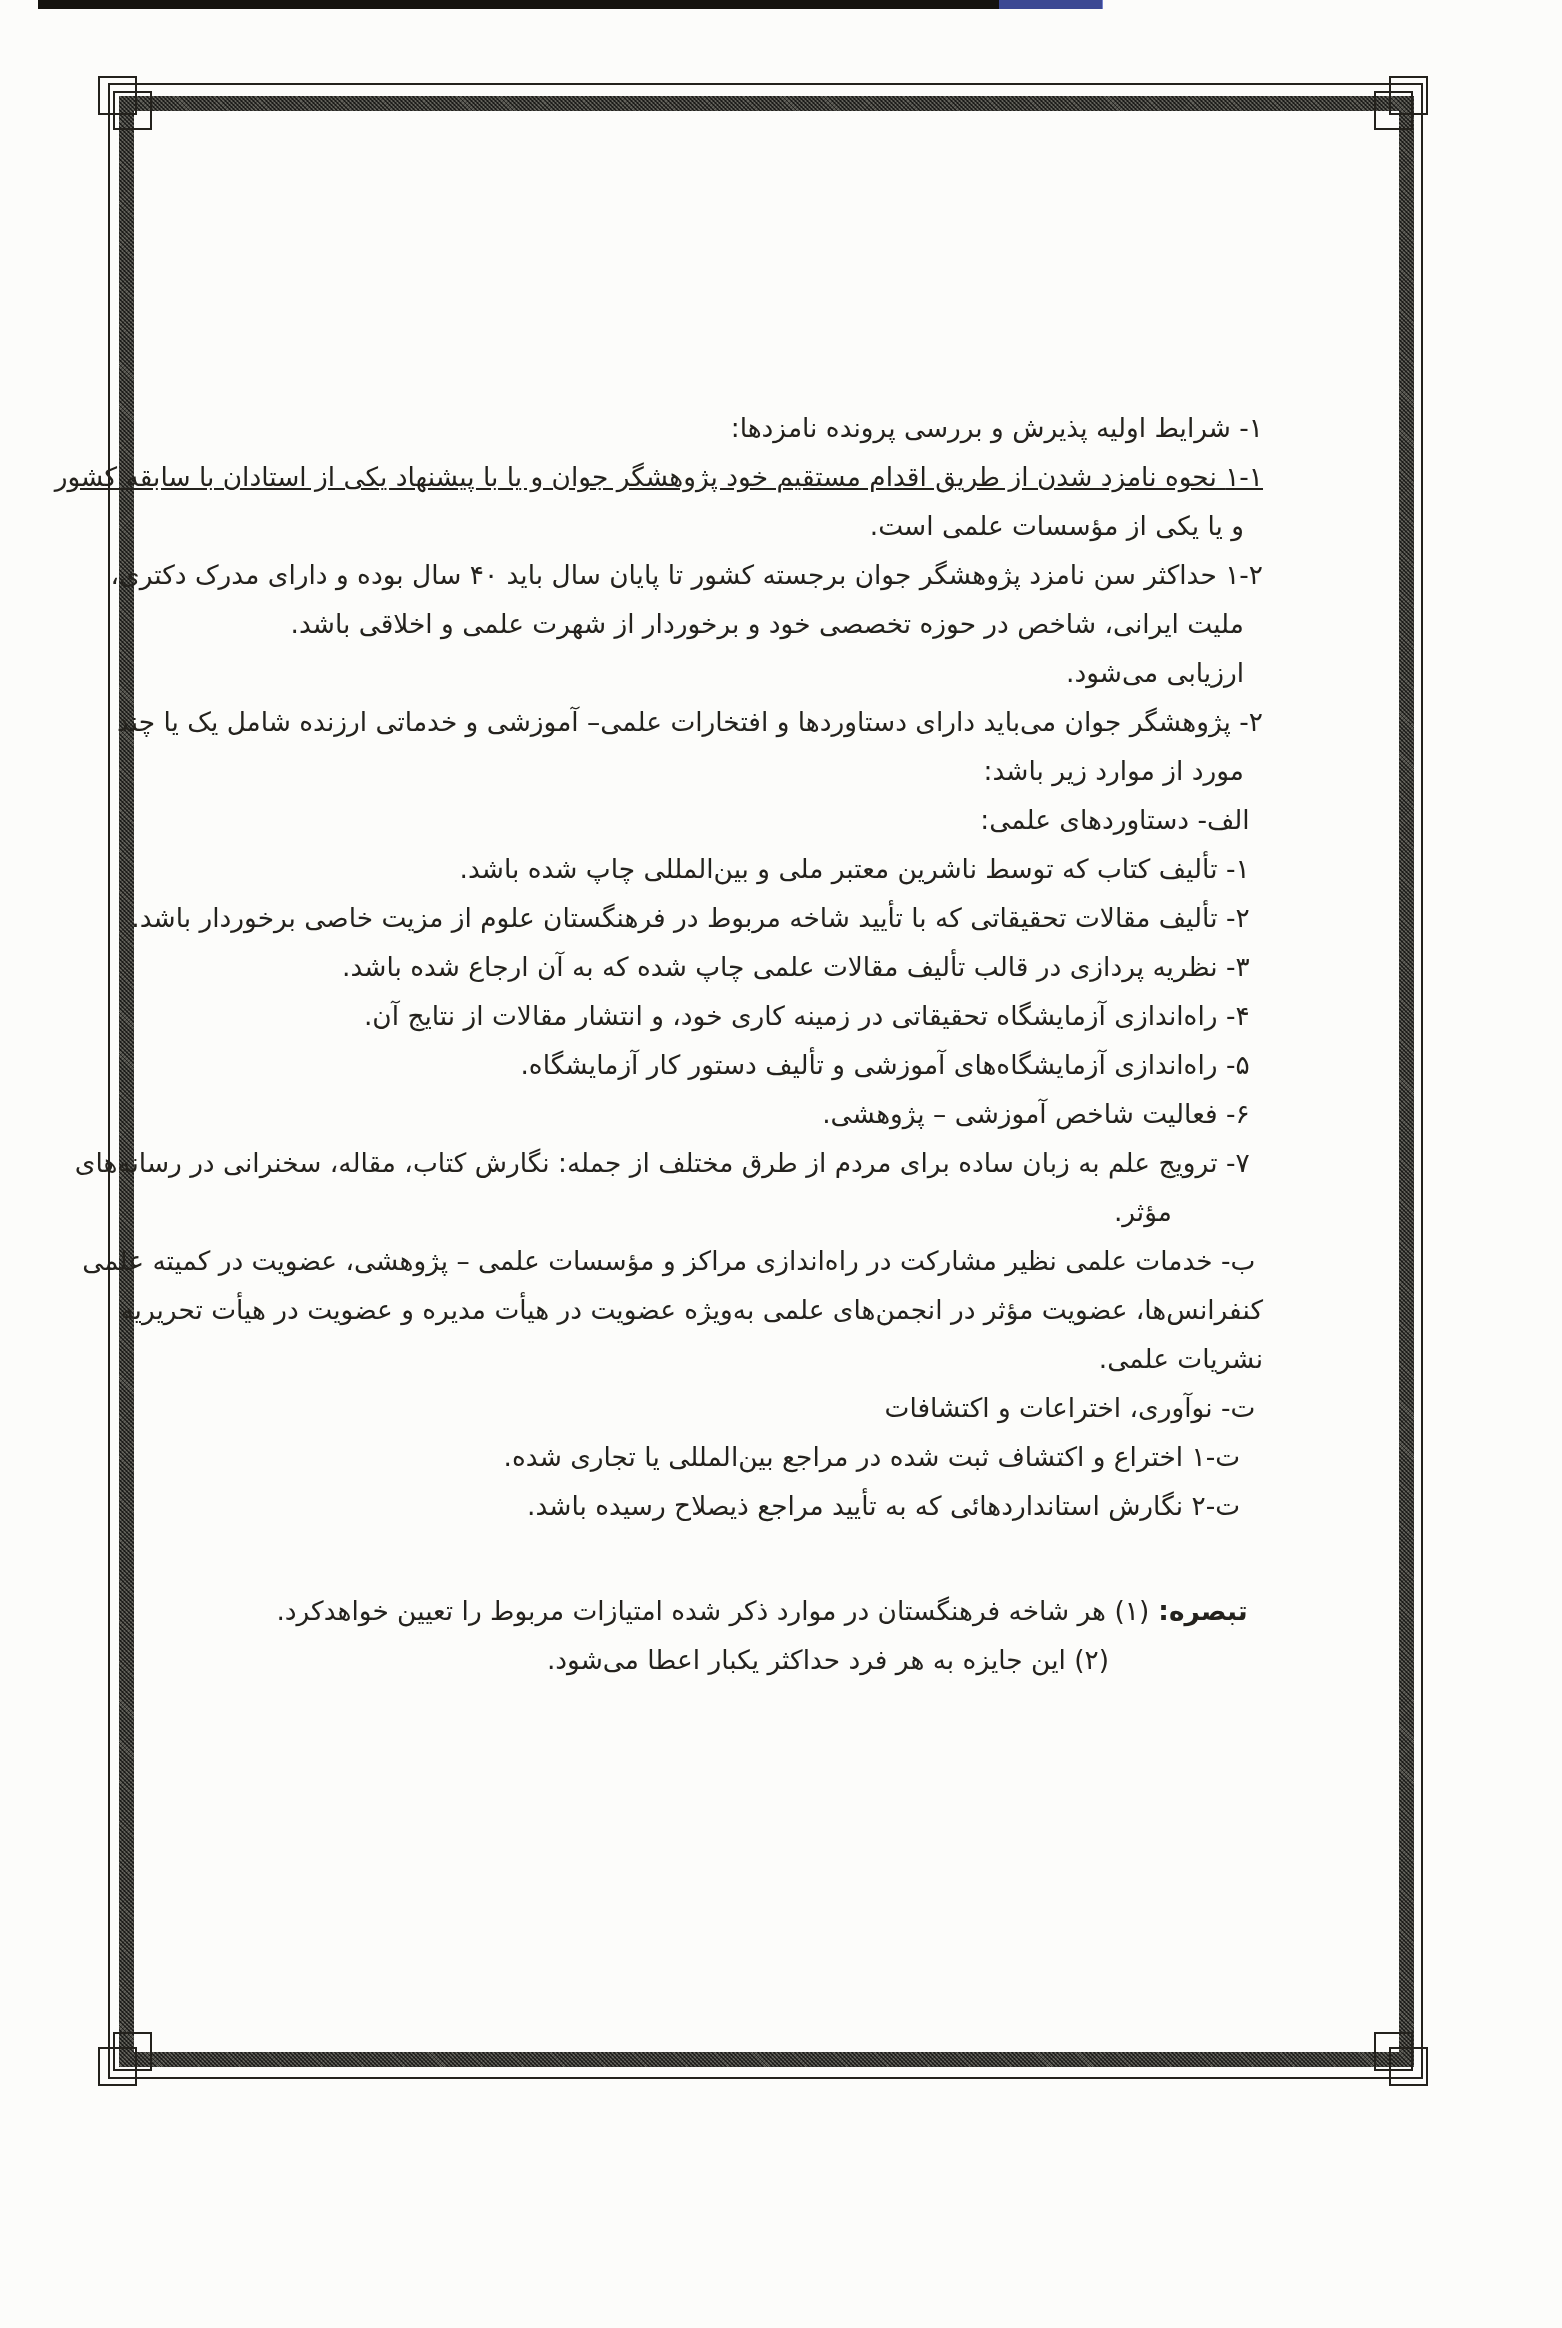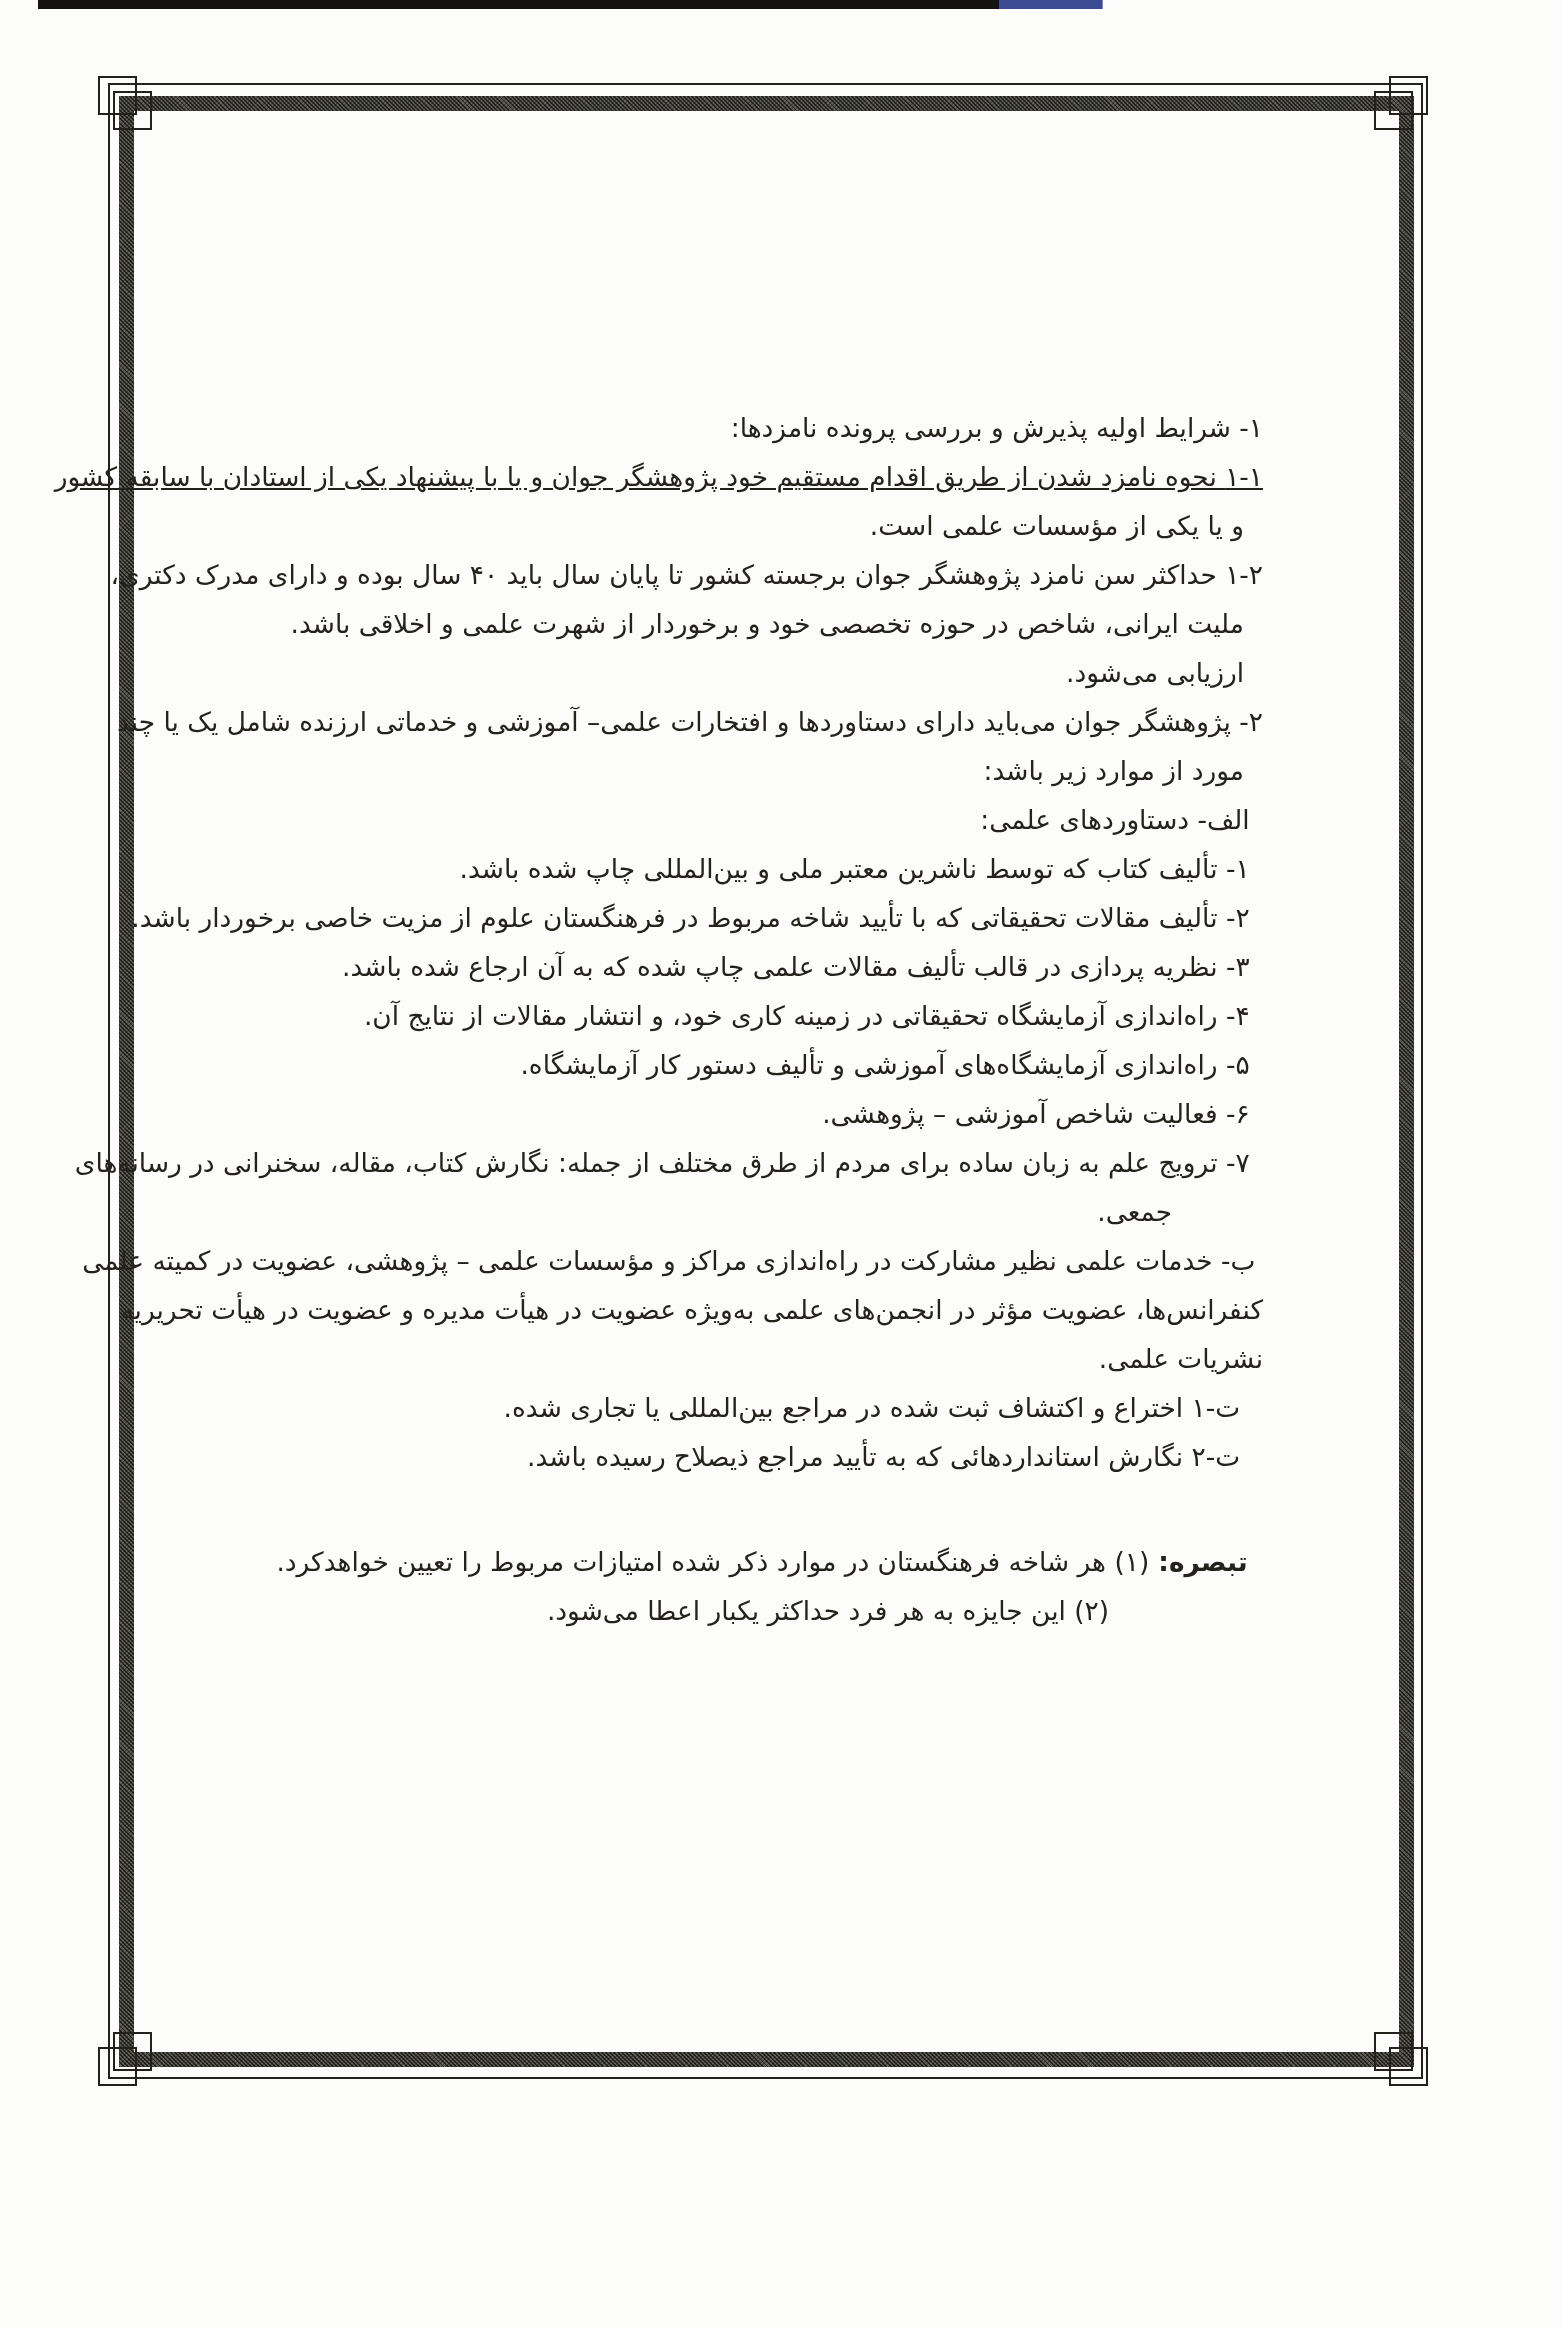--- a/index.html
+++ b/index.html
@@ -96,24 +96,25 @@
       <div class="doc-line" style="padding-right: 0px;">۲- پژوهشگر جوان می‌باید دارای دستاوردها و افتخارات علمی– آموزشی و خدماتی ارزنده شامل یک یا چند</div>
       <div class="doc-line" style="padding-right: 19px;">مورد از موارد زیر باشد:</div>
       <div class="doc-line" style="padding-right: 13.4px;">الف- دستاوردهای علمی:</div>
       <div class="doc-line" style="padding-right: 13.4px;">۱- تألیف کتاب که توسط ناشرین معتبر ملی و بین‌المللی چاپ شده باشد.</div>
       <div class="doc-line" style="padding-right: 13.4px;">۲- تألیف مقالات تحقیقاتی که با تأیید شاخه مربوط در فرهنگستان علوم از مزیت خاصی برخوردار باشد.</div>
       <div class="doc-line" style="padding-right: 13.4px;">۳- نظریه پردازی در قالب تألیف مقالات علمی چاپ شده که به آن ارجاع شده باشد.</div>
       <div class="doc-line" style="padding-right: 13.4px;">۴- راه‌اندازی آزمایشگاه تحقیقاتی در زمینه کاری خود، و انتشار مقالات از نتایج آن.</div>
       <div class="doc-line" style="padding-right: 13.4px;">۵- راه‌اندازی آزمایشگاه‌های آموزشی و تألیف دستور کار آزمایشگاه.</div>
       <div class="doc-line" style="padding-right: 13.4px;">۶- فعالیت شاخص آموزشی – پژوهشی.</div>
       <div class="doc-line" style="padding-right: 13.4px;">۷- ترویج علم به زبان ساده برای مردم از طرق مختلف از جمله: نگارش کتاب، مقاله، سخنرانی در رسانه‌های</div>
-      <div class="doc-line" style="padding-right: 91px;">جمعی.</div>
+      <div class="doc-line" style="padding-right: 91px;">مؤثر.</div>
       <div class="doc-line" style="padding-right: 7.7px;">ب- خدمات علمی نظیر مشارکت در راه‌اندازی مراکز و مؤسسات علمی – پژوهشی، عضویت در کمیته علمی</div>
       <div class="doc-line" style="padding-right: 0px;">کنفرانس‌ها، عضویت مؤثر در انجمن‌های علمی به‌ویژه عضویت در هیأت مدیره و عضویت در هیأت تحریریه</div>
       <div class="doc-line" style="padding-right: 0px;">نشریات علمی.</div>
+      <div class="doc-line" style="padding-right: 7.7px;">ت- نوآوری، اختراعات و اکتشافات</div>
       <div class="doc-line" style="padding-right: 23px;">ت-۱ اختراع و اکتشاف ثبت شده در مراجع بین‌المللی یا تجاری شده.</div>
       <div class="doc-line" style="padding-right: 23px;">ت-۲ نگارش استانداردهائی که به تأیید مراجع ذیصلاح رسیده باشد.</div>
       <div class="doc-line" style="padding-right: 15.4px; margin-top: 56px;"><span class="b">تبصره: </span>(۱) هر شاخه فرهنگستان در موارد ذکر شده امتیازات مربوط را تعیین خواهدکرد.</div>
       <div class="doc-line" style="padding-right: 154px;">(۲) این جایزه به هر فرد حداکثر یکبار اعطا می‌شود.</div>
     </div>
 
 </div>
 
 
 </body></html>

